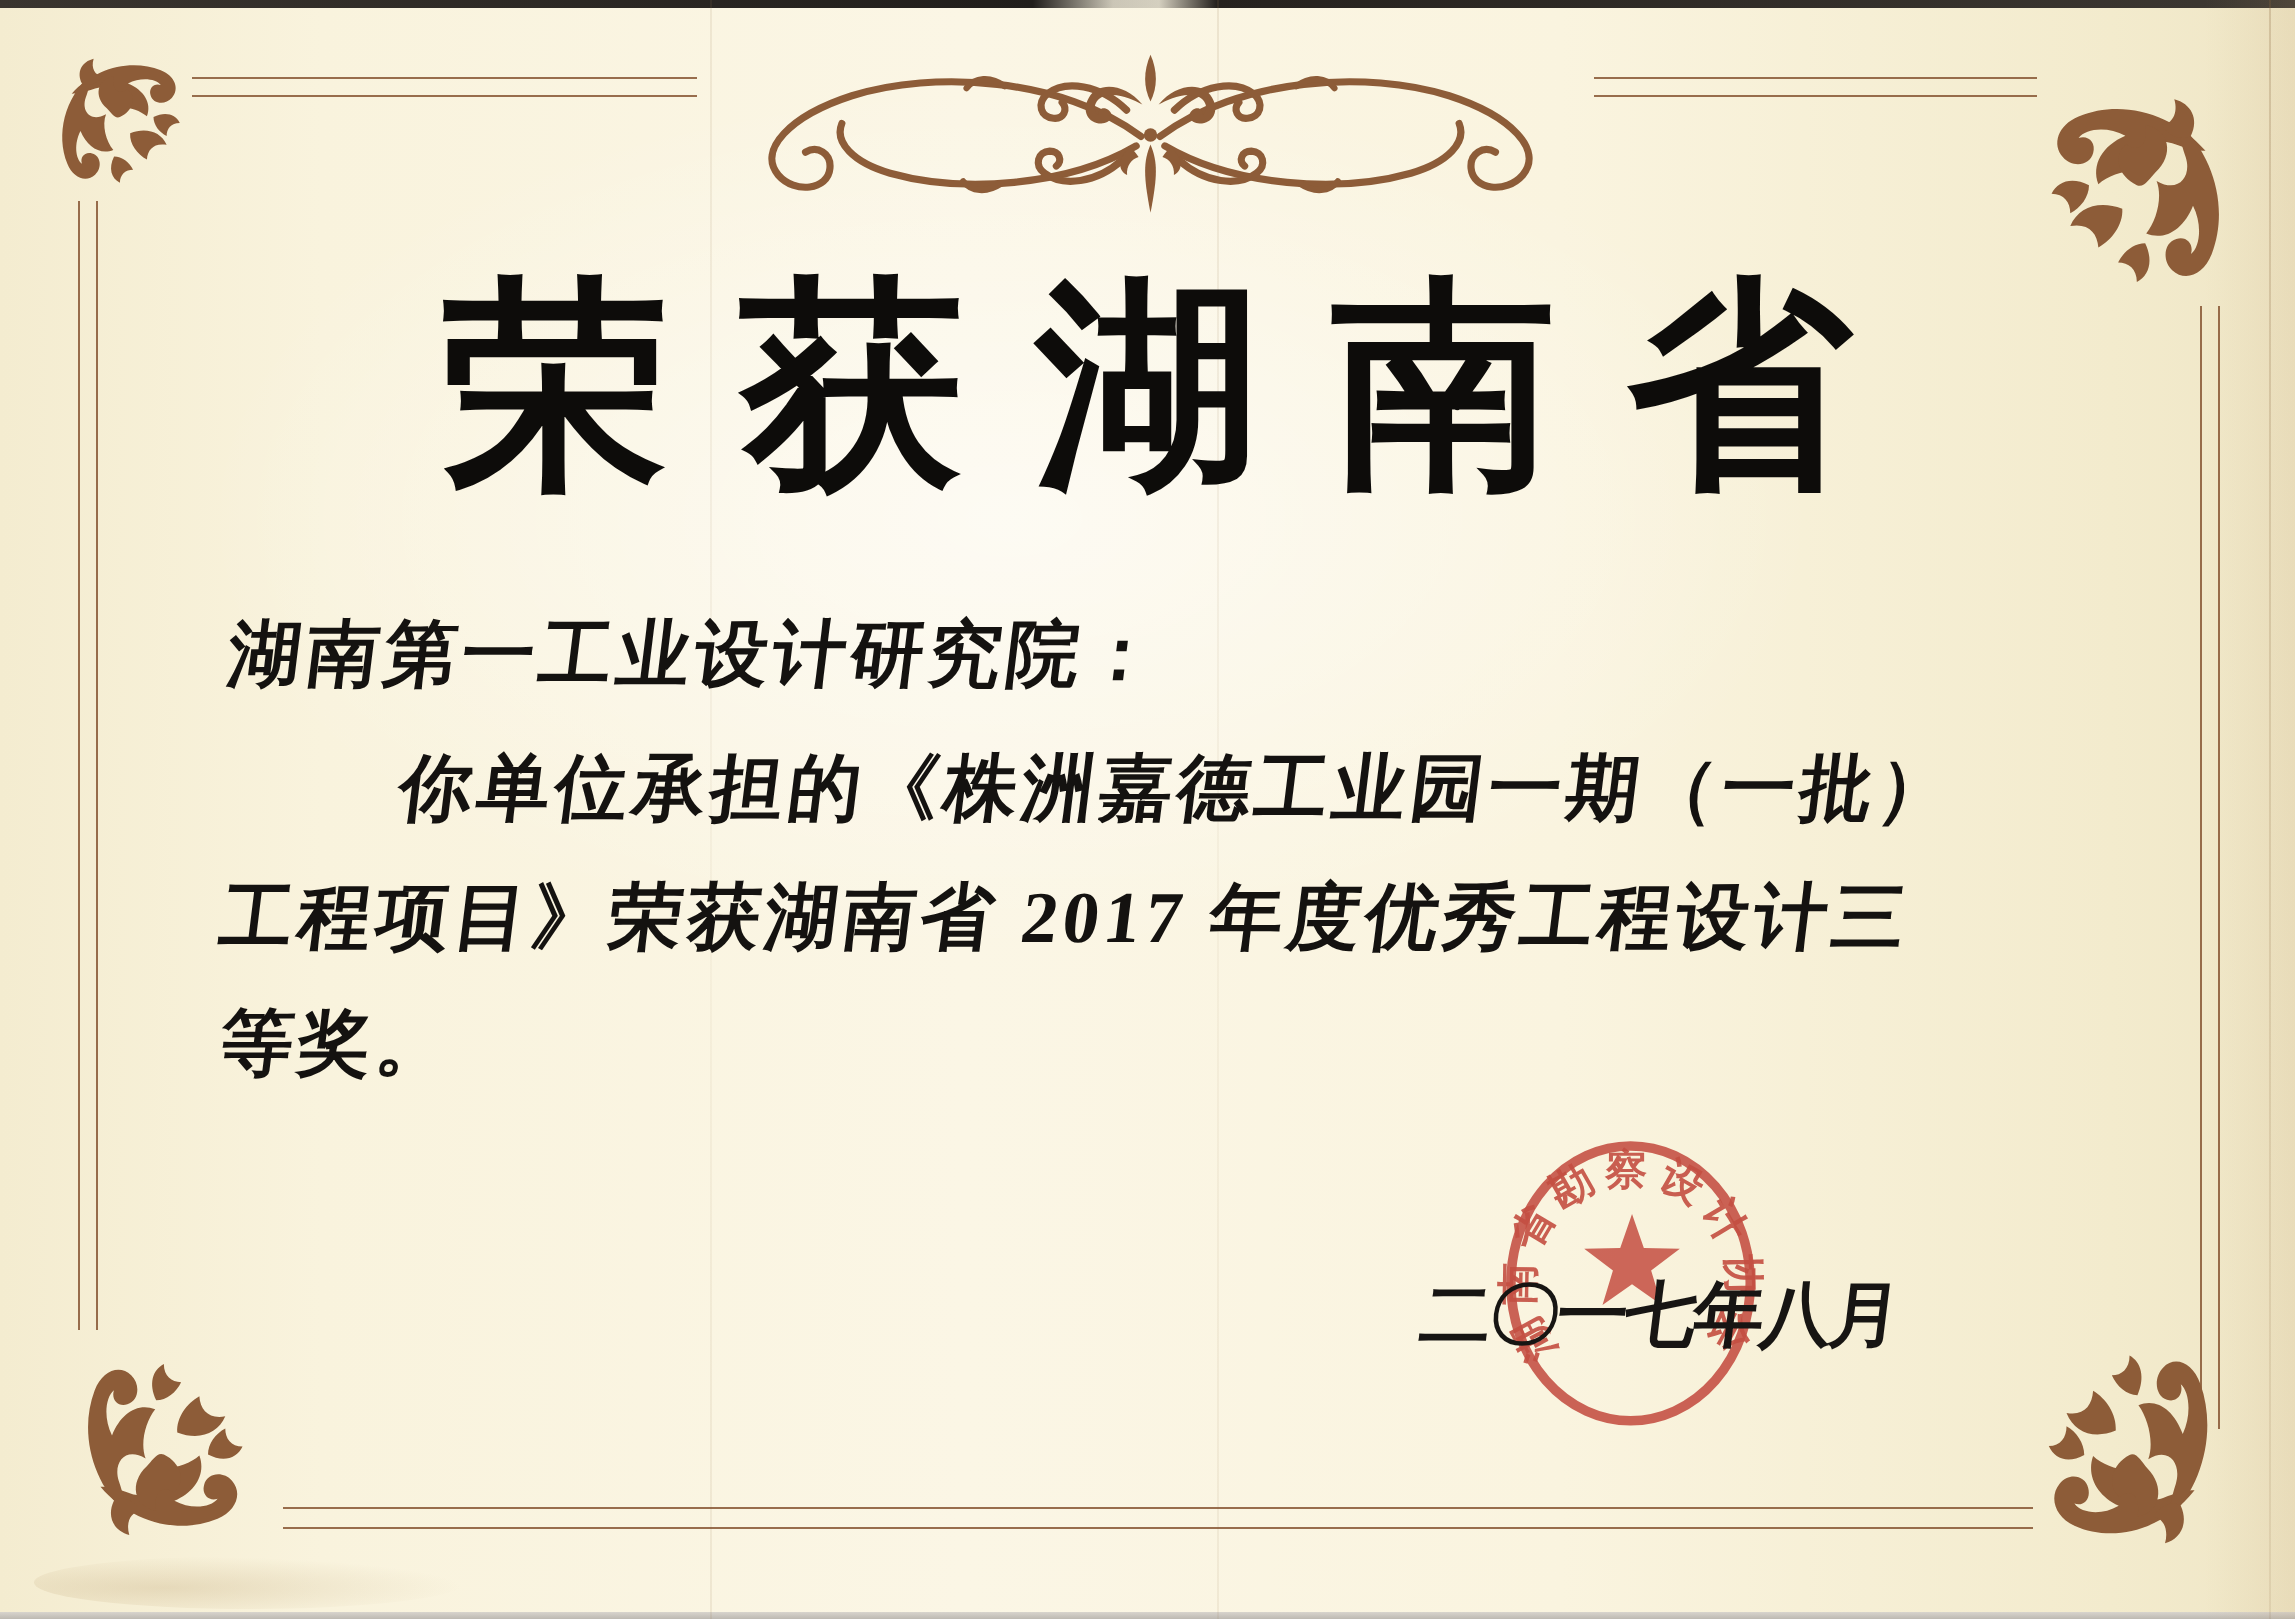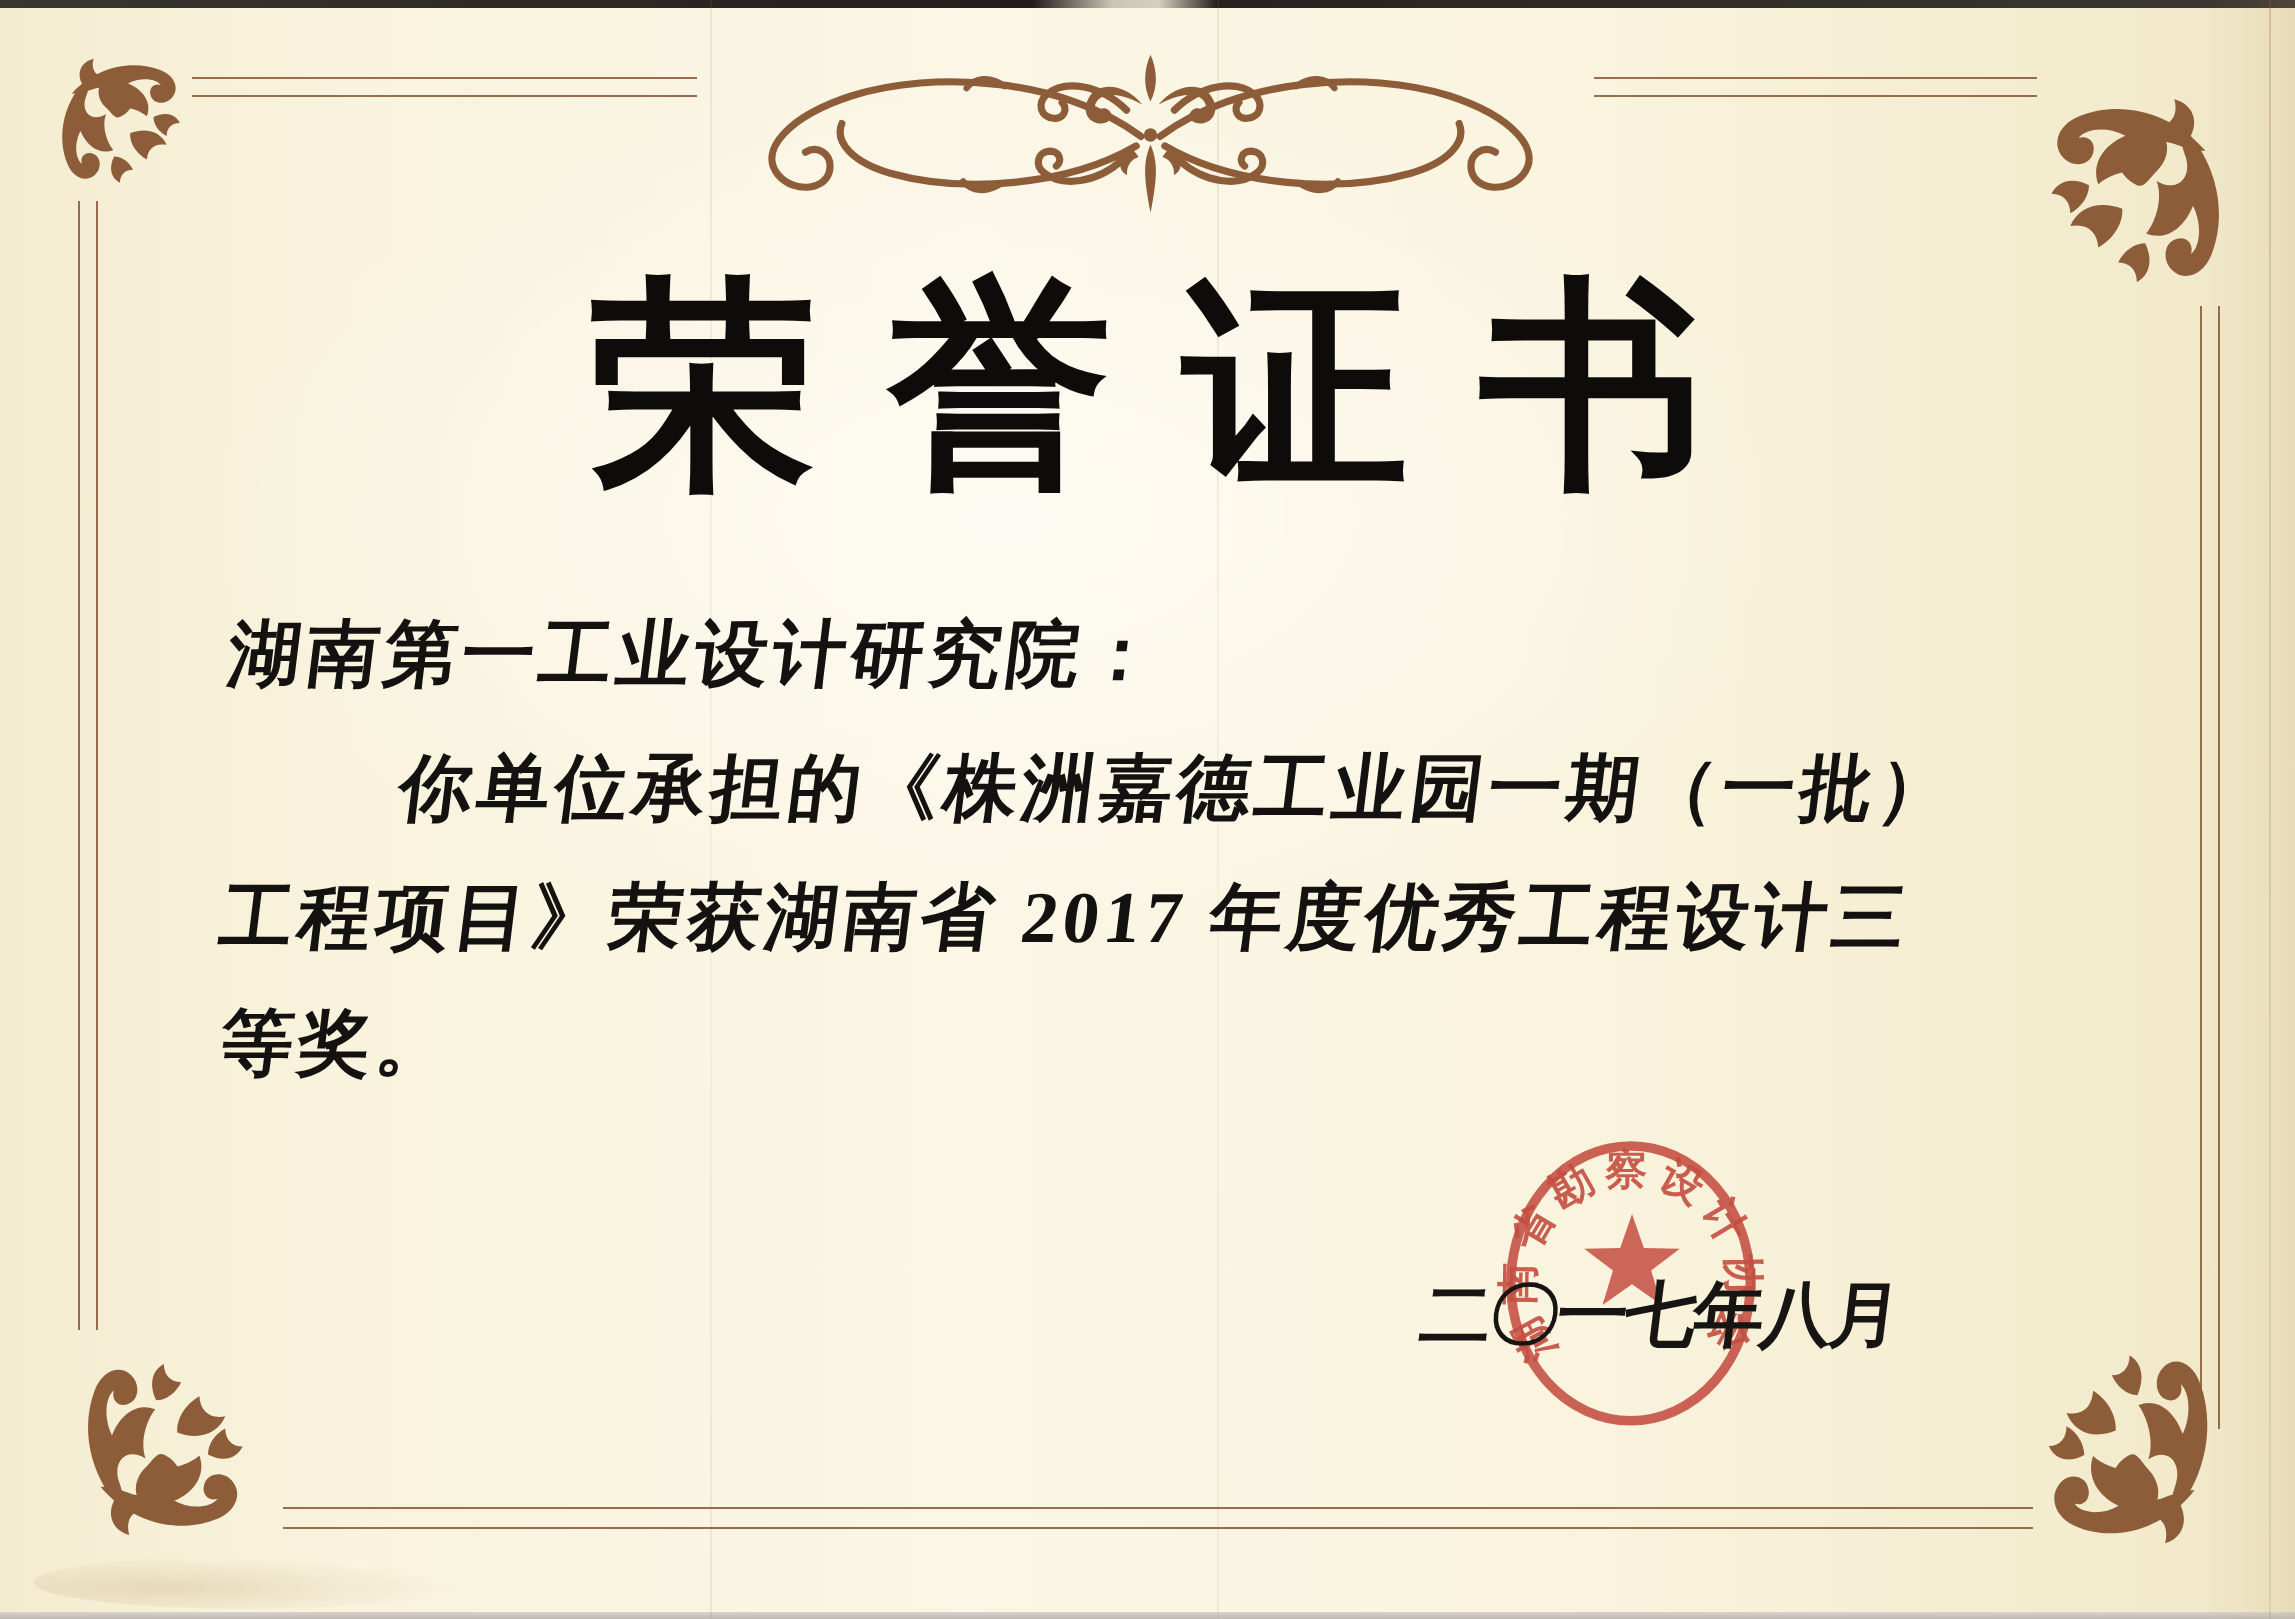--- a/index.html
+++ b/index.html
@@ -142,21 +142,21 @@
   </div>
 
   <div class="orn" style="left:703px;top:48px;width:895px;height:172px;">
     <svg viewBox="0 0 1870 360">
       <use href="#fl-half"></use>
       <use href="#fl-half" transform="translate(1870,0) scale(-1,1)"></use>
       <use href="#fl-center"></use>
     </svg>
   </div>
 
-  <div class="title">荣誉证书</div>
+  <div class="title">荣获湖南省</div>
 
   <div class="bodyline l1">湖南第一工业设计研究院：</div>
   <div class="bodyline l2">你单位承担的《株洲嘉德工业园一期（一批）</div>
   <div class="bodyline l3">工程项目》荣获湖南省 2017 年度优秀工程设计三</div>
   <div class="bodyline l4">等奖。</div>
 
   <div class="seal">
     <svg viewBox="0 0 610 660">
       <ellipse cx="300" cy="335" rx="250" ry="287" fill="none" stroke="#bf4034" stroke-width="20" opacity="0.88"></ellipse>
       <polygon opacity="0.85" fill="#bf4034" points="303,190 327.7,261 402.9,262.6 342.9,308 364.7,380 303,337 241.3,380 263.1,308 203.1,262.6 278.3,261"></polygon>

